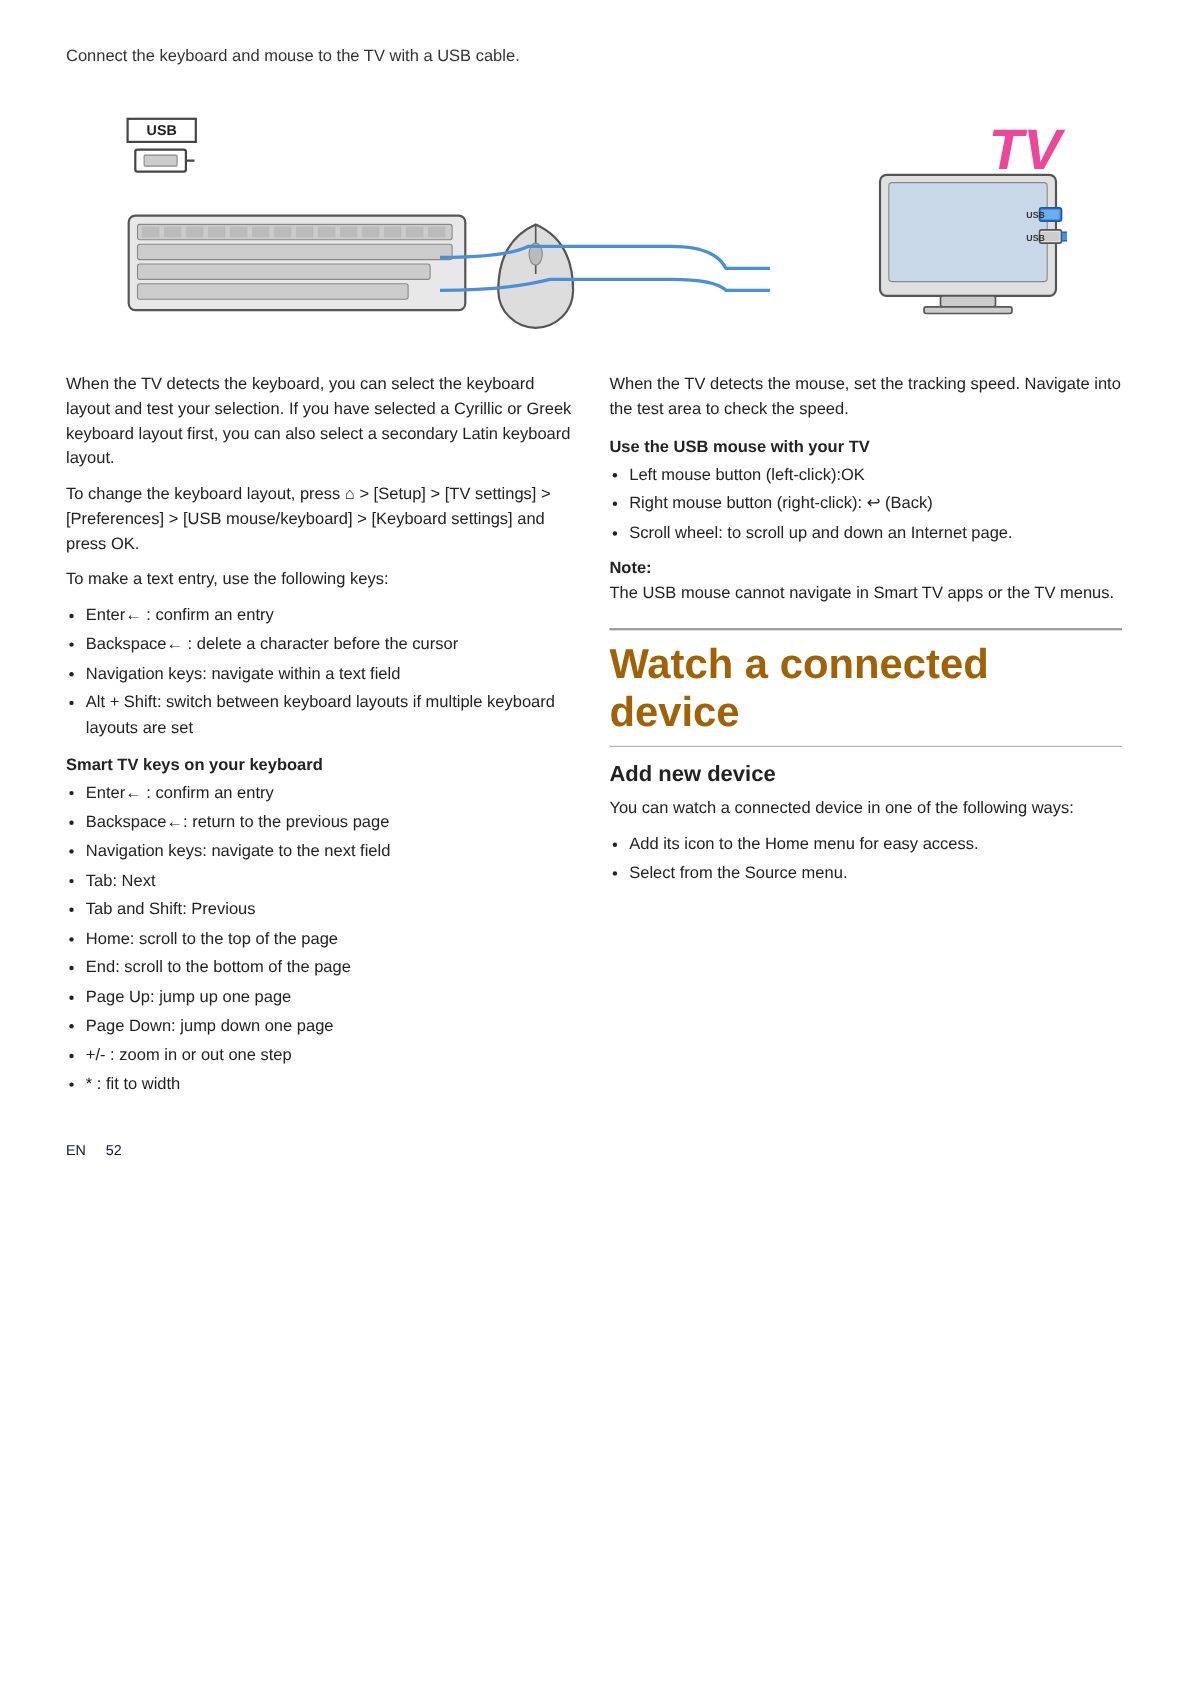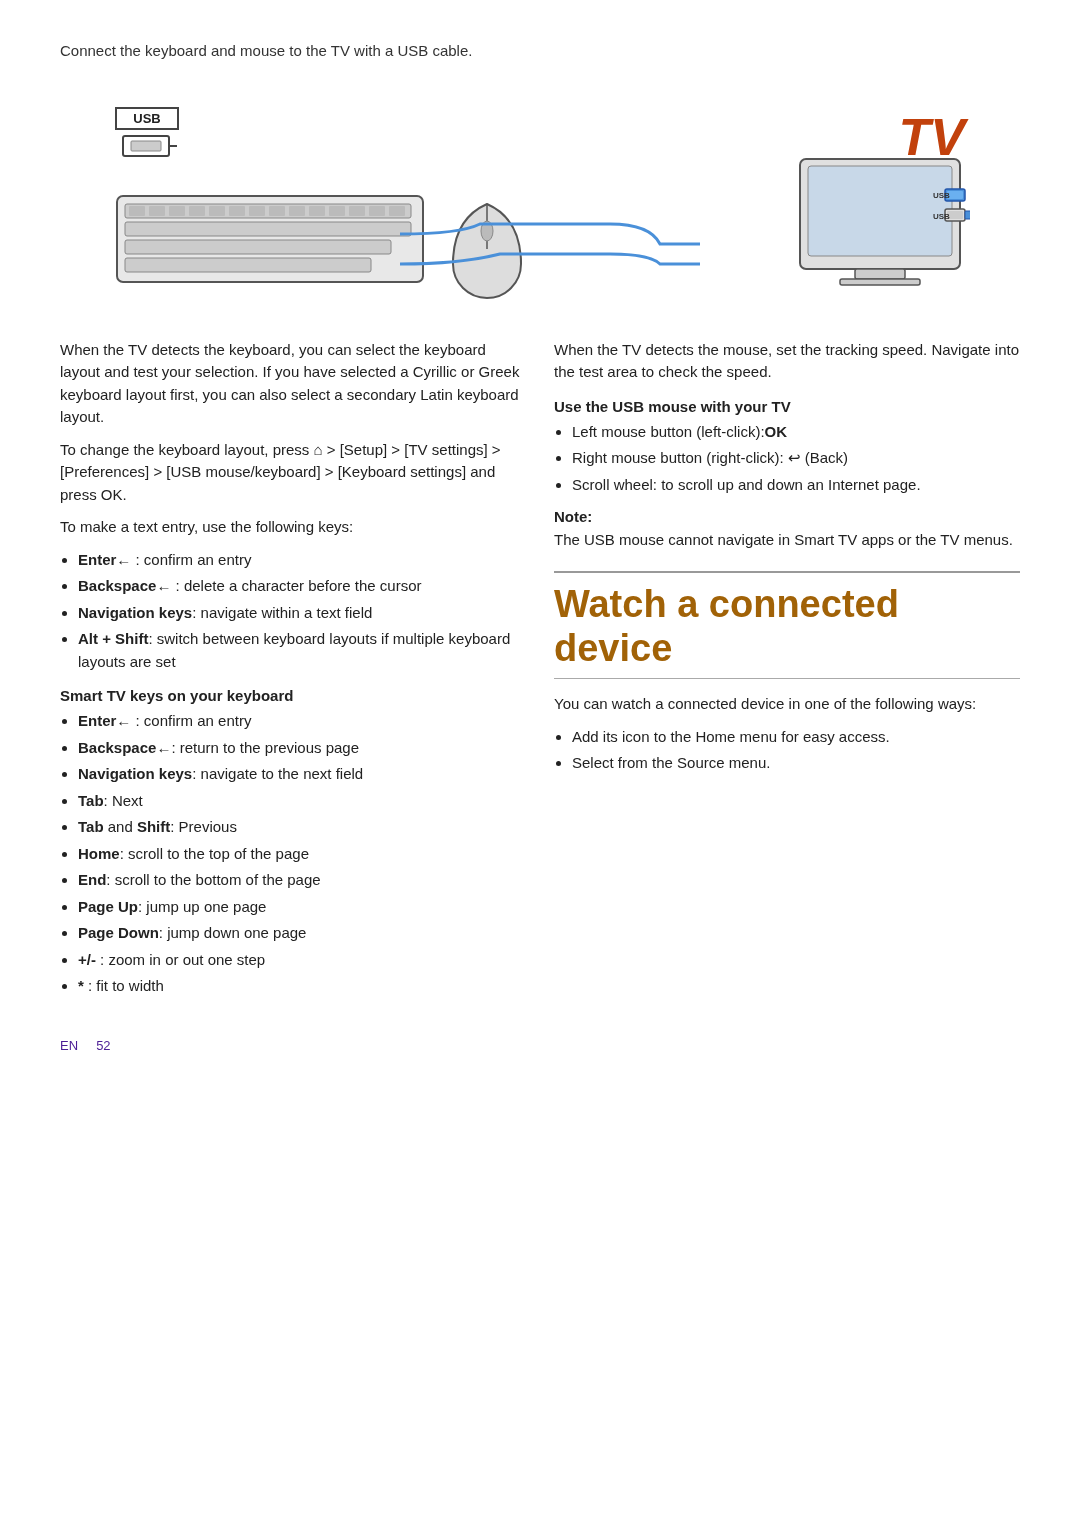--- a/index.html
+++ b/index.html
@@ -84,25 +84,25 @@
       margin-top: 4px;
     }
     .divider-thin {
       border: none;
       border-top: 1px solid #aaa;
       margin: 8px 0 14px 0;
     }
     .footer {
       margin-top: 30px;
       font-size: 13px;
-      color: #4c1d95;
+      color: #0f172a;
     }
     
     .key {
-      font-weight: bold;
+      font-weight: normal;
     }
   </style>
 </head>
 <body>
 
 <p class="intro-text">Connect the keyboard and mouse to the TV with a USB cable.</p>
 
 <div class="diagram-area">
 
   <div style="position:absolute; left:55px; top:8px;">
@@ -148,21 +148,21 @@
       <line x1="37" y1="5" x2="37" y2="50" stroke="#555" stroke-width="1.5"></line>
       <ellipse cx="37" cy="32" rx="6" ry="10" fill="#bbb" stroke="#888" stroke-width="1"></ellipse>
     </svg>
   </div>
 
   <svg style="position:absolute; left:340px; top:115px;" width="310" height="80">
     <path d="M0,20 Q60,20 80,10 L210,10 Q250,10 260,30 L300,30" fill="none" stroke="#4a90d9" stroke-width="3"></path>
     <path d="M0,50 Q60,50 100,40 L210,40 Q250,40 260,50 L300,50" fill="none" stroke="#4a90d9" stroke-width="3"></path>
   </svg>
 
-  <div style="position:absolute; right:55px; top:8px; font-size:52px; font-weight:bold; font-style:italic; color:#c2410c;">TV</div>
+  <div style="position:absolute; right:55px; top:8px; font-size:52px; font-weight:bold; font-style:italic; color:#ec4899;">TV</div>
 
   <div style="position:absolute; right:50px; top:55px;">
     <svg width="200" height="150">
 
       <rect x="30" y="5" width="160" height="110" rx="6" fill="#e0e0e0" stroke="#555" stroke-width="2"></rect>
       <rect x="38" y="12" width="144" height="90" rx="3" fill="#c8d8e8" stroke="#888" stroke-width="1"></rect>
 
       <rect x="85" y="115" width="50" height="10" rx="2" fill="#ccc" stroke="#555" stroke-width="1.5"></rect>
       <rect x="70" y="125" width="80" height="6" rx="2" fill="#ccc" stroke="#555" stroke-width="1.5"></rect>
 
@@ -227,20 +227,21 @@
       <br>
       <span>The USB mouse cannot navigate in Smart TV apps or the TV menus.</span>
     </p>
 
     <hr class="divider">
 
     <h1 class="big-heading">Watch a connected device</h1>
 
     <hr class="divider-thin">
 
+    <h2 class="sub-heading">Add new device</h2>
 
     <p>You can watch a connected device in one of the following ways:</p>
 
     <ul>
       <li>Add its icon to the Home menu for easy access.</li>
       <li>Select from the Source menu.</li>
     </ul>
 
   </div>
 

